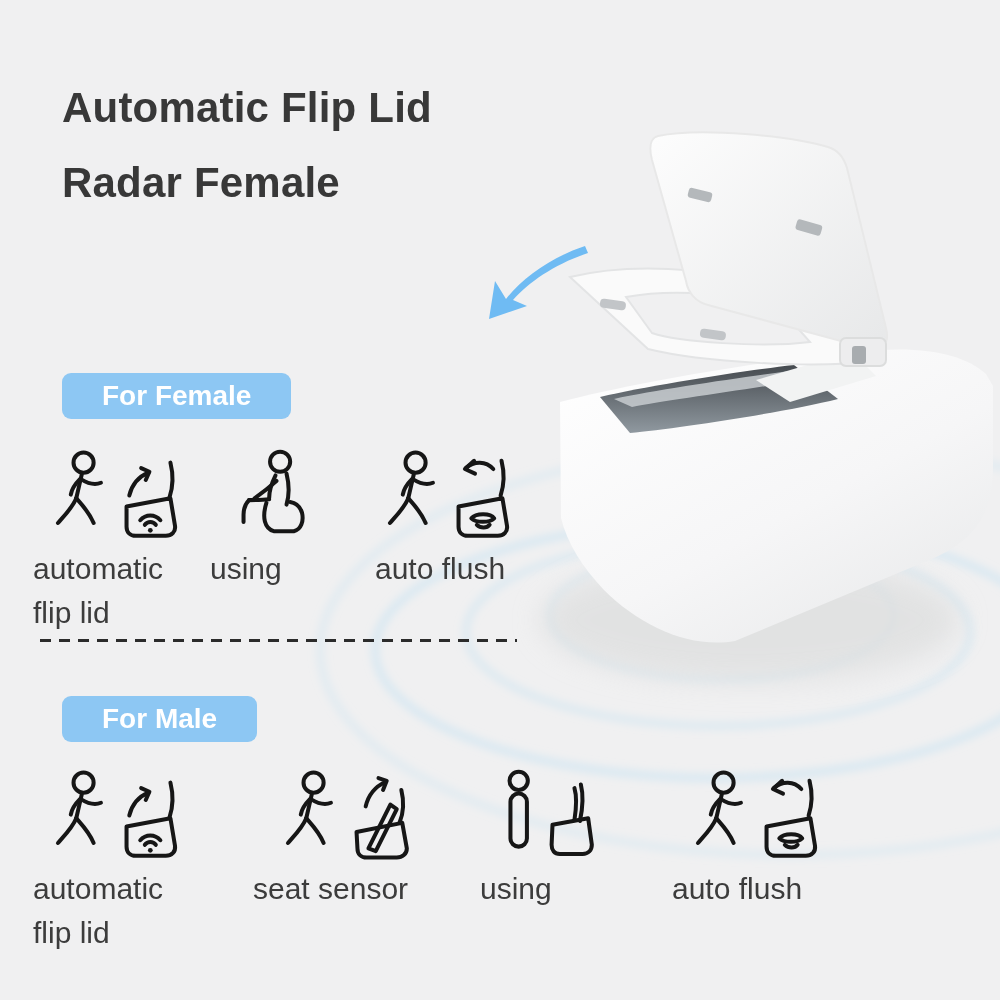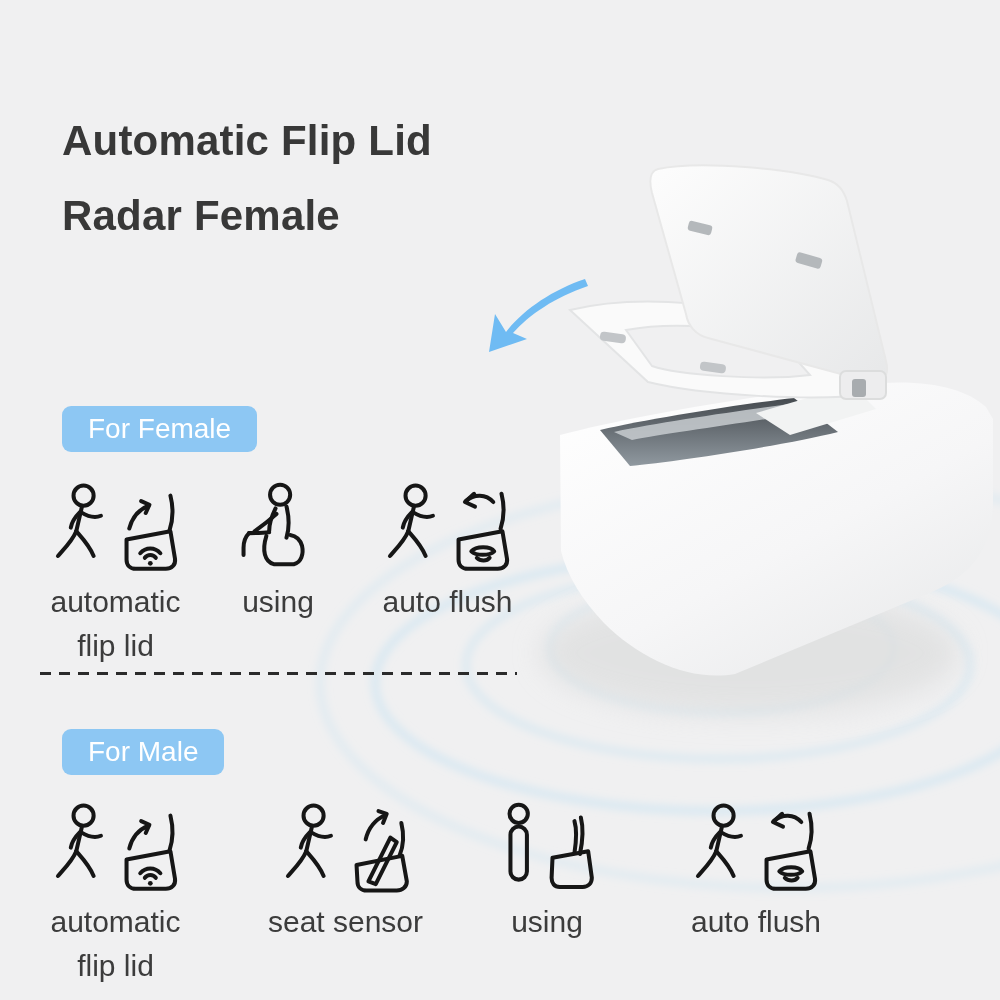--- a/index.html
+++ b/index.html
@@ -1,30 +1,30 @@
 <!DOCTYPE html>
 <html><head>
 <meta charset="utf-8">
 <style>
   html,body{margin:0;padding:0;}
   body{
     width:1000px;height:1000px;background:#f0f0f1;
     font-family:"Liberation Sans", sans-serif;overflow:hidden;
   }
-  .canvas{position:relative;width:1000px;height:748px;background:#f0f0f1;margin-top:33px;}
+  .canvas{position:relative;width:1000px;height:748px;background:#f0f0f1;}
   .scene{position:absolute;left:0;top:0;width:1000px;height:1000px;z-index:0;}
   .title{position:absolute;left:62px;top:84px;z-index:2;color:#383838;
          font-weight:700;font-size:42px;letter-spacing:.2px;}
   .title .line{margin-bottom:27px;white-space:nowrap;}
   .badge{position:absolute;z-index:2;display:inline-flex;align-items:center;justify-content:center;
-         height:46px;padding:0 26px;background:#8dc7f3;color:#ffffff;
-         font-size:28px;font-weight:400;border-radius:9px;white-space:nowrap;}
+         height:46px;padding:0 40px;background:#8dc7f3;color:#ffffff;
+         font-size:28px;font-weight:700;border-radius:9px;white-space:nowrap;}
   .badge-female{left:62px;top:373px;}
   .badge-male{left:62px;top:696px;}
-  .feature{position:absolute;z-index:2;text-align:center;}
+  .feature{position:absolute;z-index:2;text-align:left;}
   .feature svg.pict{display:block;margin:0 auto;height:96px;}
   svg.pict *{stroke:#161616;fill:none;stroke-width:4.4;stroke-linecap:round;stroke-linejoin:round;}
   svg.pict .dot{fill:#161616;stroke:none;}
   .lbl{font-size:30px;color:#3c3c3c;line-height:39px;margin-top:5px;white-space:nowrap;}
   .row-female .feature{top:448px;}
   .row-male .feature{top:768px;}
   .f1{left:33px;width:165px;}
   .f2{left:210px;width:136px;}
   .f3{left:375px;width:145px;}
   .m1{left:33px;width:165px;}

